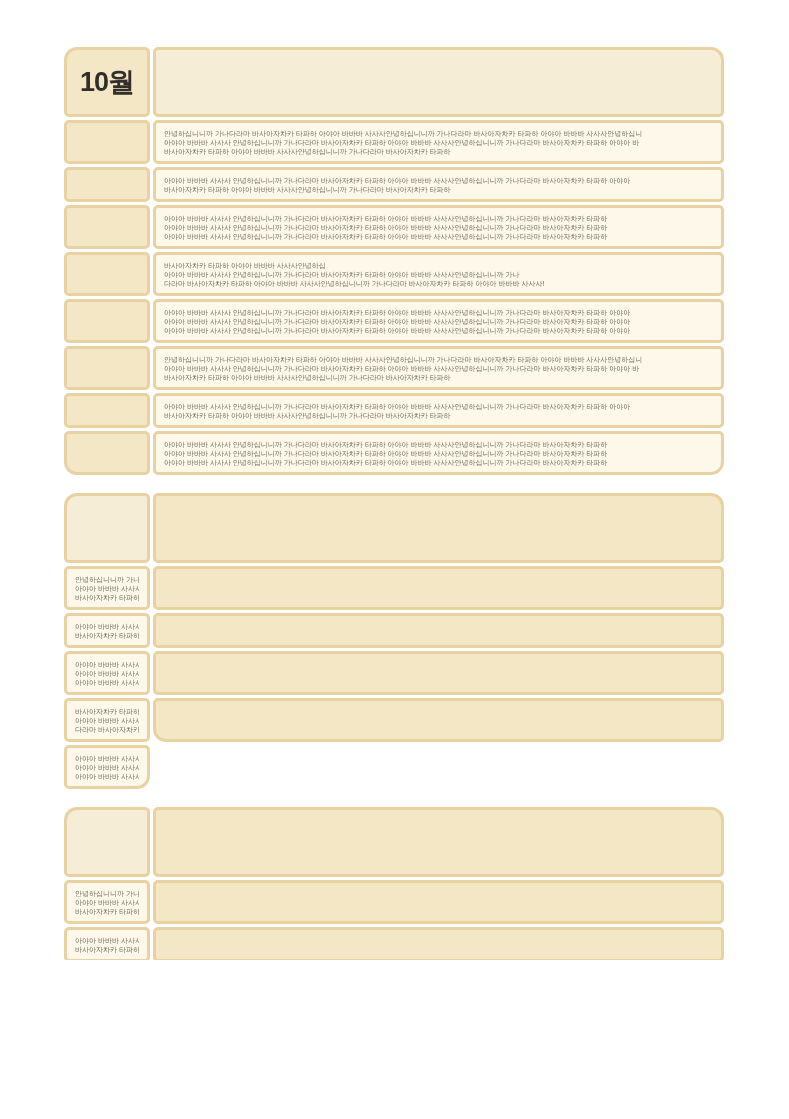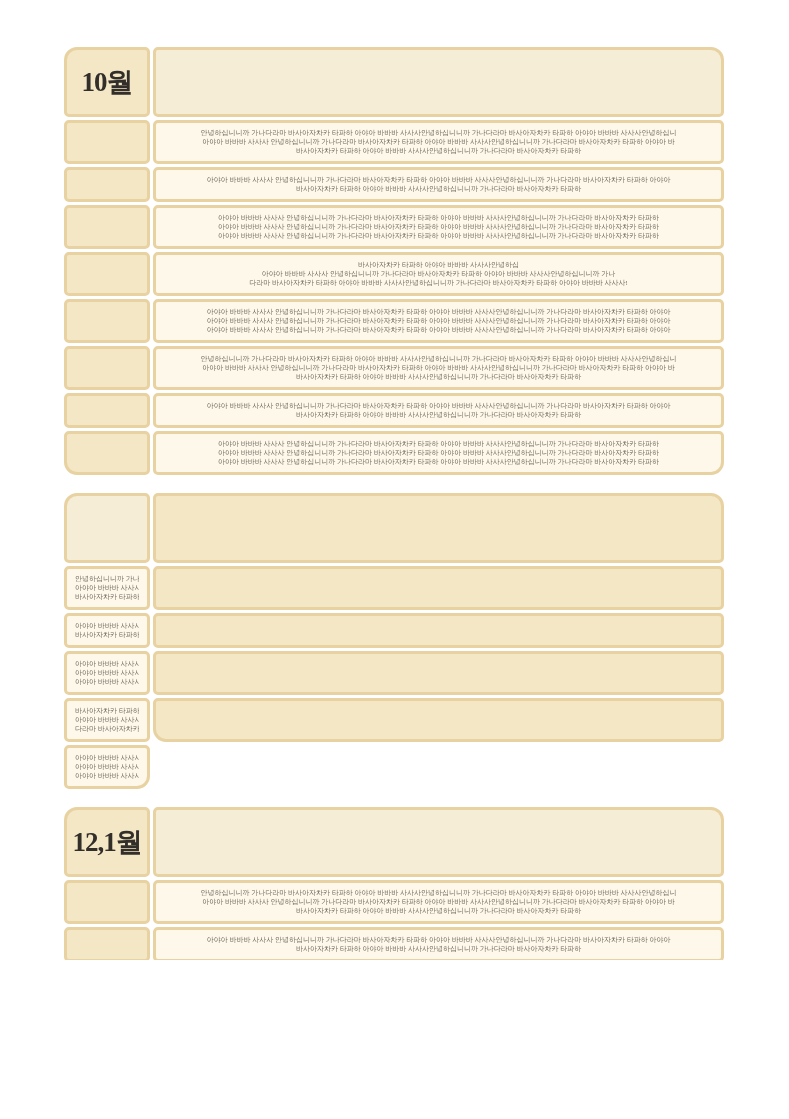--- a/index.html
+++ b/index.html
@@ -11,22 +11,21 @@
     --label-text:#322e29;
     --footer-line:#3f3f3f;
   }
   *{margin:0;padding:0;box-sizing:border-box;}
   html,body{background:#ffffff;}
   .page{
     position:relative;
     width:789px;height:960px;
     background:#ffffff;
     overflow:hidden;
-    font-family:Liberation Serif, serif;
-    text-align:center;
+    font-family:Liberation Sans, sans-serif;
   }
   .sections{
     position:absolute;
     left:64px;top:47px;width:660px;
     display:flex;flex-direction:column;gap:18px;
   }
   .month-section{
     display:grid;
     grid-template-columns:86px 1fr;
     gap:3px;
@@ -157,23 +156,20 @@
           <div class="line">다라마 바사아자차카 타파하 아야아 바바바 사사사안녕하십니니까 가나다라마 바사아자차카 타파하 아야아 바바바 사사사!</div>
         </div>
         <div class="cell label-cell row-left bl"></div>
         <div class="cell row-content br">
           <div class="line">아야아 바바바 사사사 안녕하십니니까 가나다라마 바사아자차카 타파하 아야아 바바바 사사사안녕하십니니까 가나다라마 바사아자차카 타파하 아야아</div>
           <div class="line">아야아 바바바 사사사 안녕하십니니까 가나다라마 바사아자차카 타파하 아야아 바바바 사사사안녕하십니니까 가나다라마 바사아자차카 타파하 아야아</div>
           <div class="line">아야아 바바바 사사사 안녕하십니니까 가나다라마 바사아자차카 타파하 아야아 바바바 사사사안녕하십니니까 가나다라마 바사아자차카 타파하 아야아</div>
         </div>
       </section>
       <section class="month-section">
-        <div class="cell label-cell header-left">
-          <span class="month-label">12,1월</span>
-        </div>
         <div class="cell header-right"></div>
         <div class="cell label-cell row-left"></div>
         <div class="cell row-content">
           <div class="line">안녕하십니니까 가나다라마 바사아자차카 타파하 아야아 바바바 사사사안녕하십니니까 가나다라마 바사아자차카 타파하 아야아 바바바 사사사안녕하십니</div>
           <div class="line">아야아 바바바 사사사 안녕하십니니까 가나다라마 바사아자차카 타파하 아야아 바바바 사사사안녕하십니니까 가나다라마 바사아자차카 타파하 아야아 바</div>
           <div class="line">바사아자차카 타파하 아야아 바바바 사사사안녕하십니니까 가나다라마 바사아자차카 타파하</div>
         </div>
         <div class="cell label-cell row-left"></div>
         <div class="cell row-content">
           <div class="line">아야아 바바바 사사사 안녕하십니니까 가나다라마 바사아자차카 타파하 아야아 바바바 사사사안녕하십니니까 가나다라마 바사아자차카 타파하 아야아</div>

